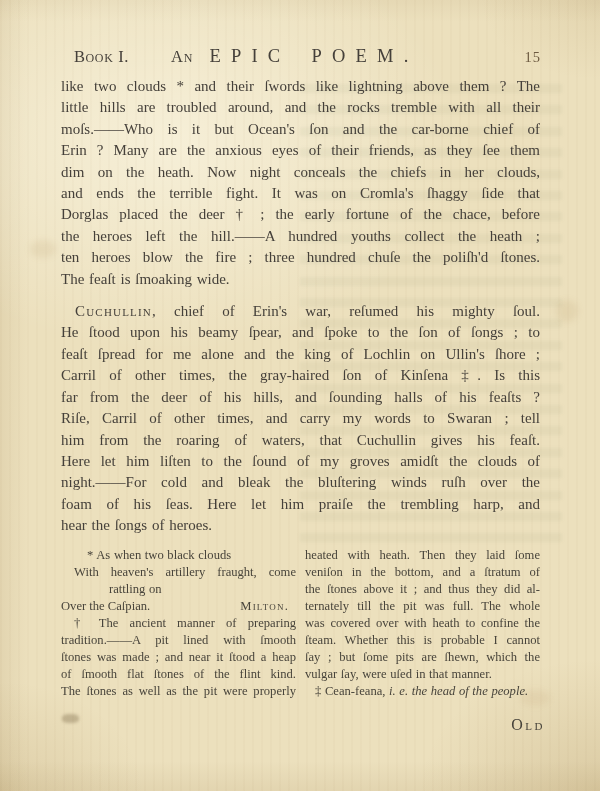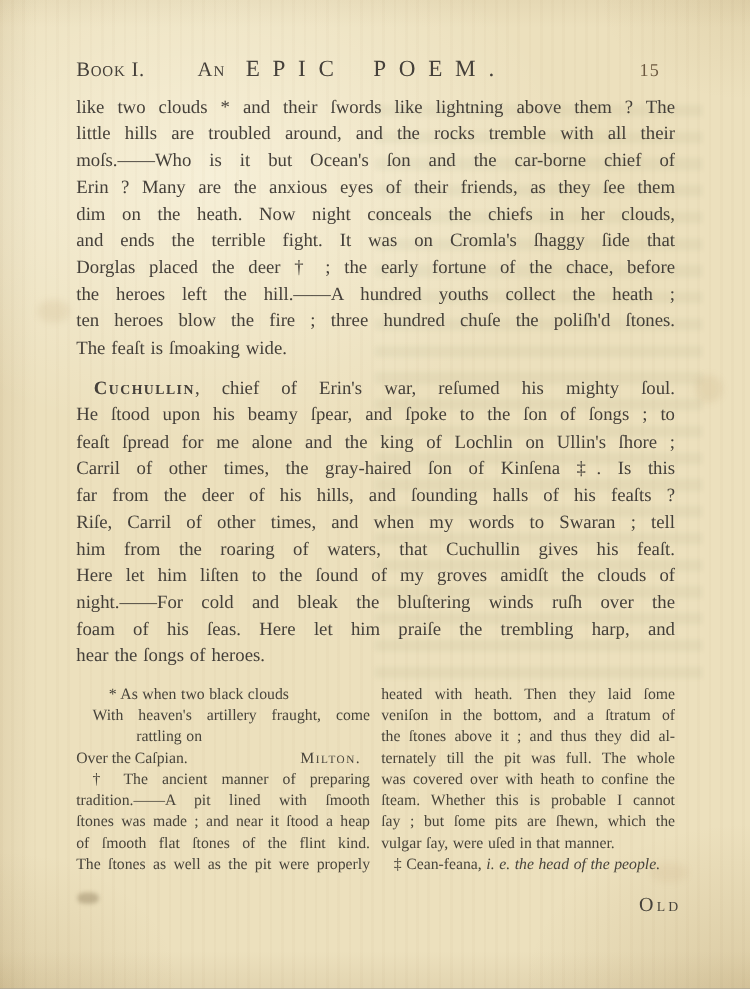--- a/index.html
+++ b/index.html
@@ -32,35 +32,35 @@
     pointer-events:none;
   }
   .fox{position:absolute;border-radius:50%;pointer-events:none;}
   .smudge{
     position:absolute;left:62px;top:714px;width:17px;height:9px;
     background:rgba(100,80,45,0.30);filter:blur(1.6px);border-radius:40%;
   }
 
   
   .header{
-    position:absolute;left:61px;top:46px;width:479px;
+    position:absolute;left:74px;top:46px;width:479px;
     display:flex;align-items:baseline;
   }
   .h-book{font-variant:small-caps;font-size:16.5px;letter-spacing:0.6px;}
   .h-an{font-variant:small-caps;font-size:16.5px;margin-left:42px;letter-spacing:1px;}
   .h-title{font-size:18.5px;letter-spacing:0.55em;word-spacing:0.35em;margin-left:16px;white-space:nowrap;}
   .h-num{margin-left:auto;font-size:14.5px;color:#6d5a41;padding-right:12px;letter-spacing:1px;}
 
   
   .main{position:absolute;left:61px;top:76px;width:479px;font-size:15px;line-height:21.4px;}
   .tline{text-align:justify;text-align-last:justify;word-spacing:1px;}
   .tline.last{text-align-last:left;}
   .para2{margin-top:11px;}
   .indent1{padding-left:14px;}
-  .lead-smallcaps{font-variant:small-caps;letter-spacing:1.2px;font-weight:bold;}
+  .lead-smallcaps{font-variant:small-caps;letter-spacing:1.2px;}
 
   
   .footnotes{
     position:absolute;left:61px;top:547px;width:479px;
     font-size:12.6px;line-height:17px;color:#48443b;
     display:flex;gap:9px;
   }
   .fcol{width:235px;}
   .footnotes .tline{word-spacing:0.5px;}
   .v1{padding-left:26px;text-align:center;text-align-last:left;}
@@ -110,21 +110,21 @@
       </div>
     <div class="para2">
       <div class="tline indent1">
         <span class="lead-smallcaps">Cuchullin</span><span>, chief of Erin's war, reſumed his mighty ſoul.</span>
       </div>
       <div>
           <div class="tline">He ſtood upon his beamy ſpear, and ſpoke to the ſon of ſongs ; to</div>
           <div class="tline">feaſt ſpread for me alone and the king of Lochlin on Ullin's ſhore ;</div>
           <div class="tline">Carril of other times, the gray-haired ſon of Kinſena ‡.  Is this</div>
           <div class="tline">far from the deer of his hills, and ſounding halls of his feaſts ?</div>
-          <div class="tline">Riſe, Carril of other times, and when my words to Swaran ; tell</div>
+          <div class="tline">Riſe, Carril of other times, and carry my words to Swaran ; tell</div>
           <div class="tline">him from the roaring of waters, that Cuchullin gives his feaſt.</div>
           <div class="tline">Here let him liſten to the ſound of my groves amidſt the clouds of</div>
           <div class="tline">night.——For cold and bleak the bluſtering winds ruſh over the</div>
           <div class="tline">foam of his ſeas.  Here let him praiſe the trembling harp, and</div>
           <div class="tline last">hear the ſongs of heroes.</div>
         </div>
     </div>
   </div>
 
   <div class="footnotes">

